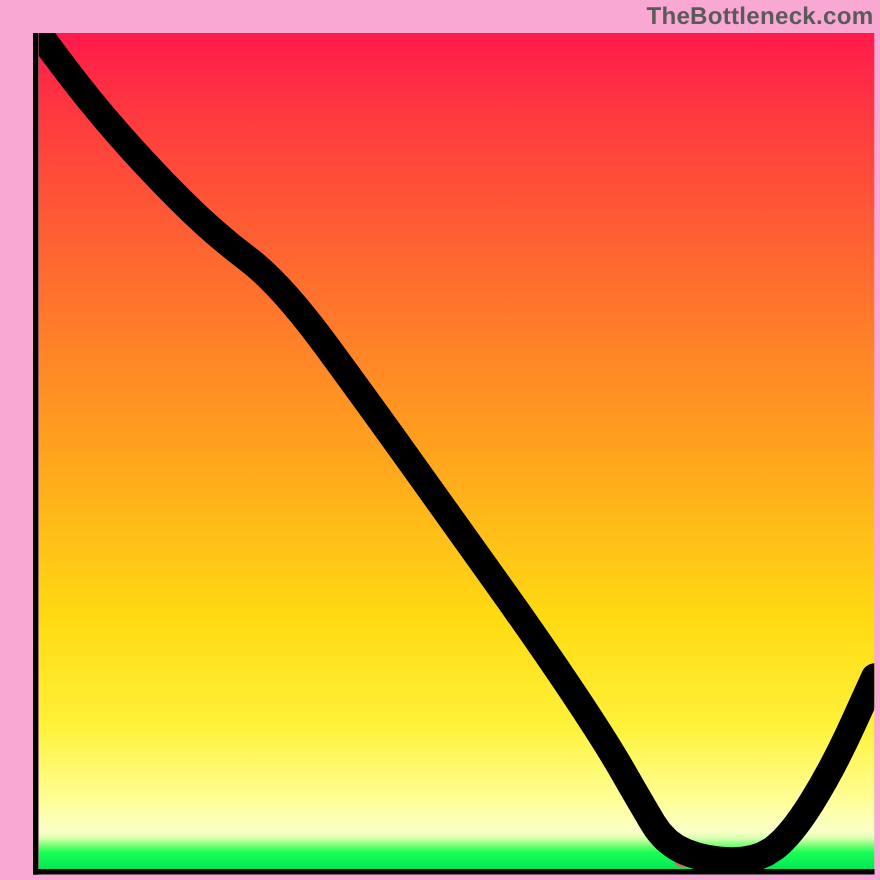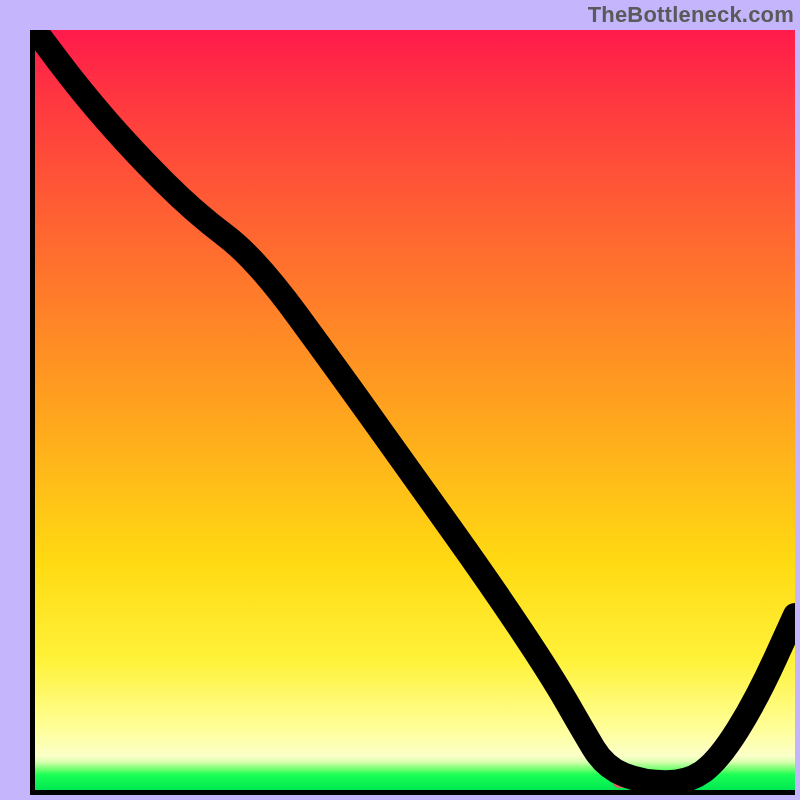--- a/index.html
+++ b/index.html
@@ -7,21 +7,21 @@
     padding: 0;
     width: 800px;
     height: 800px;
     background: #ffffff;
     font-family: Arial, Helvetica, sans-serif;
   }
   .outer {
     position: relative;
     width: 800px;
     height: 800px;
-    background: #c4b5fd;
+    background: #f9a8d4;
   }
   .watermark {
     position: absolute;
     top: 2px;
     right: 6px;
     color: #5a5a5a;
     font-size: 22px;
     font-weight: 600;
     letter-spacing: 0.2px;
     z-index: 30;

